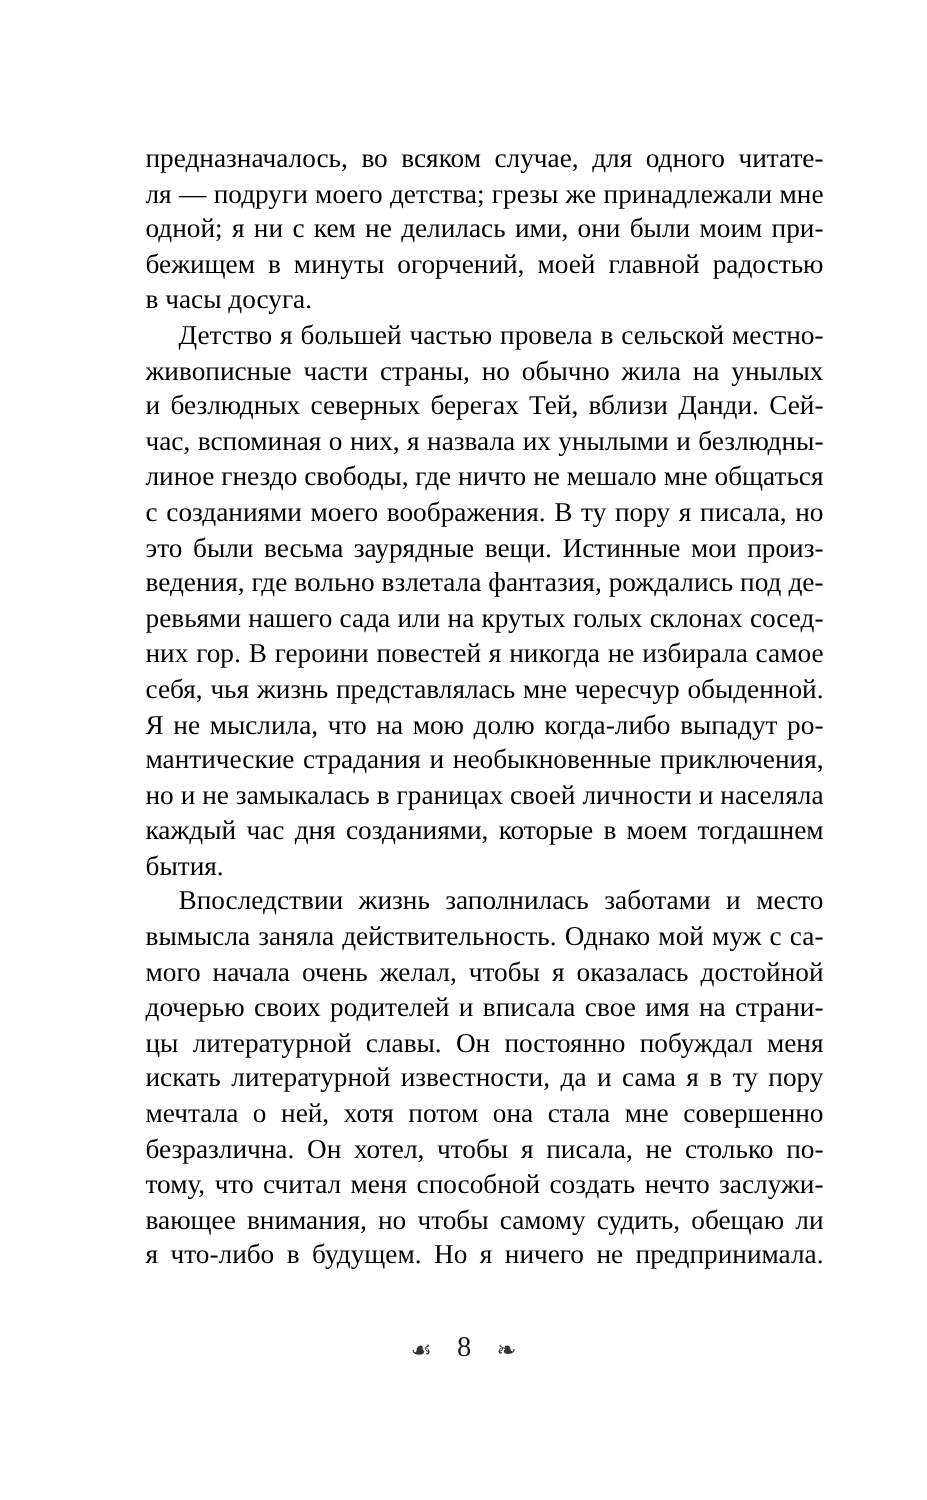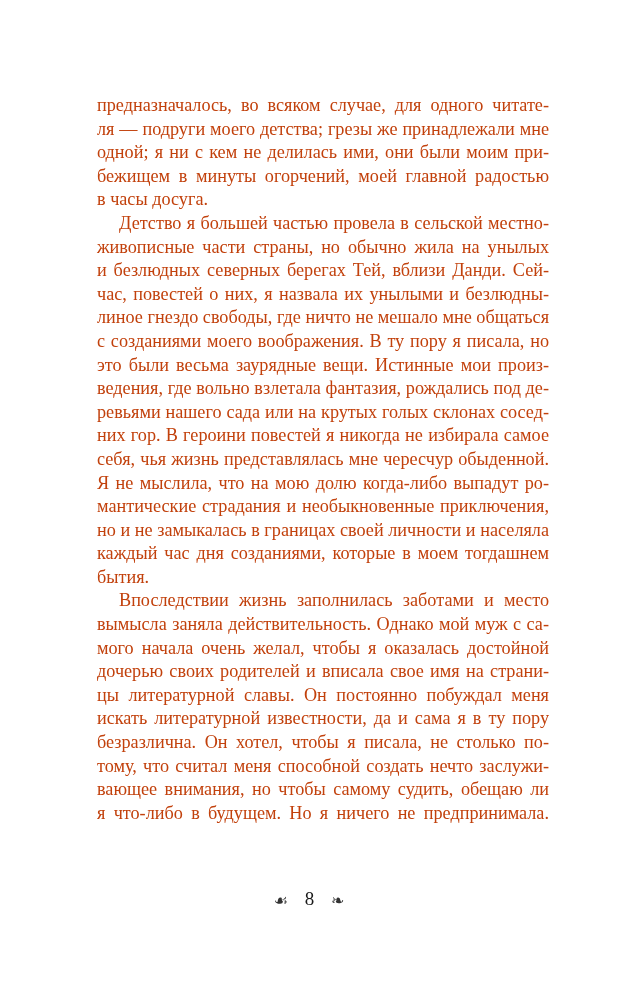--- a/index.html
+++ b/index.html
@@ -1,20 +1,20 @@
 <!DOCTYPE html>
 <html><head>
   <meta charset="utf-8">
   <style>
     html, body { margin: 0; padding: 0; background: #ffffff; }
     body { width: 618px; height: 1000px; position: relative; overflow: hidden; }
     .page {
       position: absolute; left: 97px; top: 94px; width: 452px;
       font-family: "Liberation Serif", "DejaVu Serif", serif;
-      font-size: 18.2px; color: #c2410c;
+      font-size: 18.2px; color: #000000;
     }
     .line {
       display: block; height: 23.6px; line-height: 23.6px;
       white-space: nowrap; text-align: justify; text-align-last: justify;
     }
     .line.last { text-align-last: left; }
     .line.indent { padding-left: 22px; }
     .footer {
       position: absolute; left: 0; width: 618px; top: 888px;
       text-align: center; font-family: "Liberation Serif", "DejaVu Serif", serif;
@@ -27,39 +27,40 @@
 
 <div class="page" id="page-body">
     <span class="line">предназначалось, во всяком случае, для одного читате-</span>
     <span class="line">ля — подруги моего детства; грезы же принадлежали мне</span>
     <span class="line">одной; я ни с кем не делилась ими, они были моим при-</span>
     <span class="line">бежищем в минуты огорчений, моей главной радостью</span>
     <span class="line last">в часы досуга.</span>
     <span class="line indent">Детство я большей частью провела в сельской местно-</span>
     <span class="line">живописные части страны, но обычно жила на унылых</span>
     <span class="line">и безлюдных северных берегах Тей, вблизи Данди. Сей-</span>
-    <span class="line">час, повестей о них, я назвала их унылыми и безлюдны-</span>
+    <span class="line">час, вспоминая о них, я назвала их унылыми и безлюдны-</span>
     <span class="line">линое гнездо свободы, где ничто не мешало мне общаться</span>
     <span class="line">с созданиями моего воображения. В ту пору я писала, но</span>
     <span class="line">это были весьма заурядные вещи. Истинные мои произ-</span>
     <span class="line">ведения, где вольно взлетала фантазия, рождались под де-</span>
     <span class="line">ревьями нашего сада или на крутых голых склонах сосед-</span>
     <span class="line">них гор. В героини повестей я никогда не избирала самое</span>
     <span class="line">себя, чья жизнь представлялась мне чересчур обыденной.</span>
     <span class="line">Я не мыслила, что на мою долю когда-либо выпадут ро-</span>
     <span class="line">мантические страдания и необыкновенные приключения,</span>
     <span class="line">но и не замыкалась в границах своей личности и населяла</span>
     <span class="line">каждый час дня созданиями, которые в моем тогдашнем</span>
     <span class="line last">бытия.</span>
     <span class="line indent">Впоследствии жизнь заполнилась заботами и место</span>
     <span class="line">вымысла заняла действительность. Однако мой муж с са-</span>
     <span class="line">мого начала очень желал, чтобы я оказалась достойной</span>
     <span class="line">дочерью своих родителей и вписала свое имя на страни-</span>
     <span class="line">цы литературной славы. Он постоянно побуждал меня</span>
     <span class="line">искать литературной известности, да и сама я в ту пору</span>
+    <span class="line">мечтала о ней, хотя потом она стала мне совершенно</span>
     <span class="line">безразлична. Он хотел, чтобы я писала, не столько по-</span>
     <span class="line">тому, что считал меня способной создать нечто заслужи-</span>
     <span class="line">вающее внимания, но чтобы самому судить, обещаю ли</span>
     <span class="line">я что-либо в будущем. Но я ничего не предпринимала.</span>
   </div>
 
 <div class="footer">
   <span class="orn">☙</span>
   <span>8</span>
   <span class="orn">❧</span>

